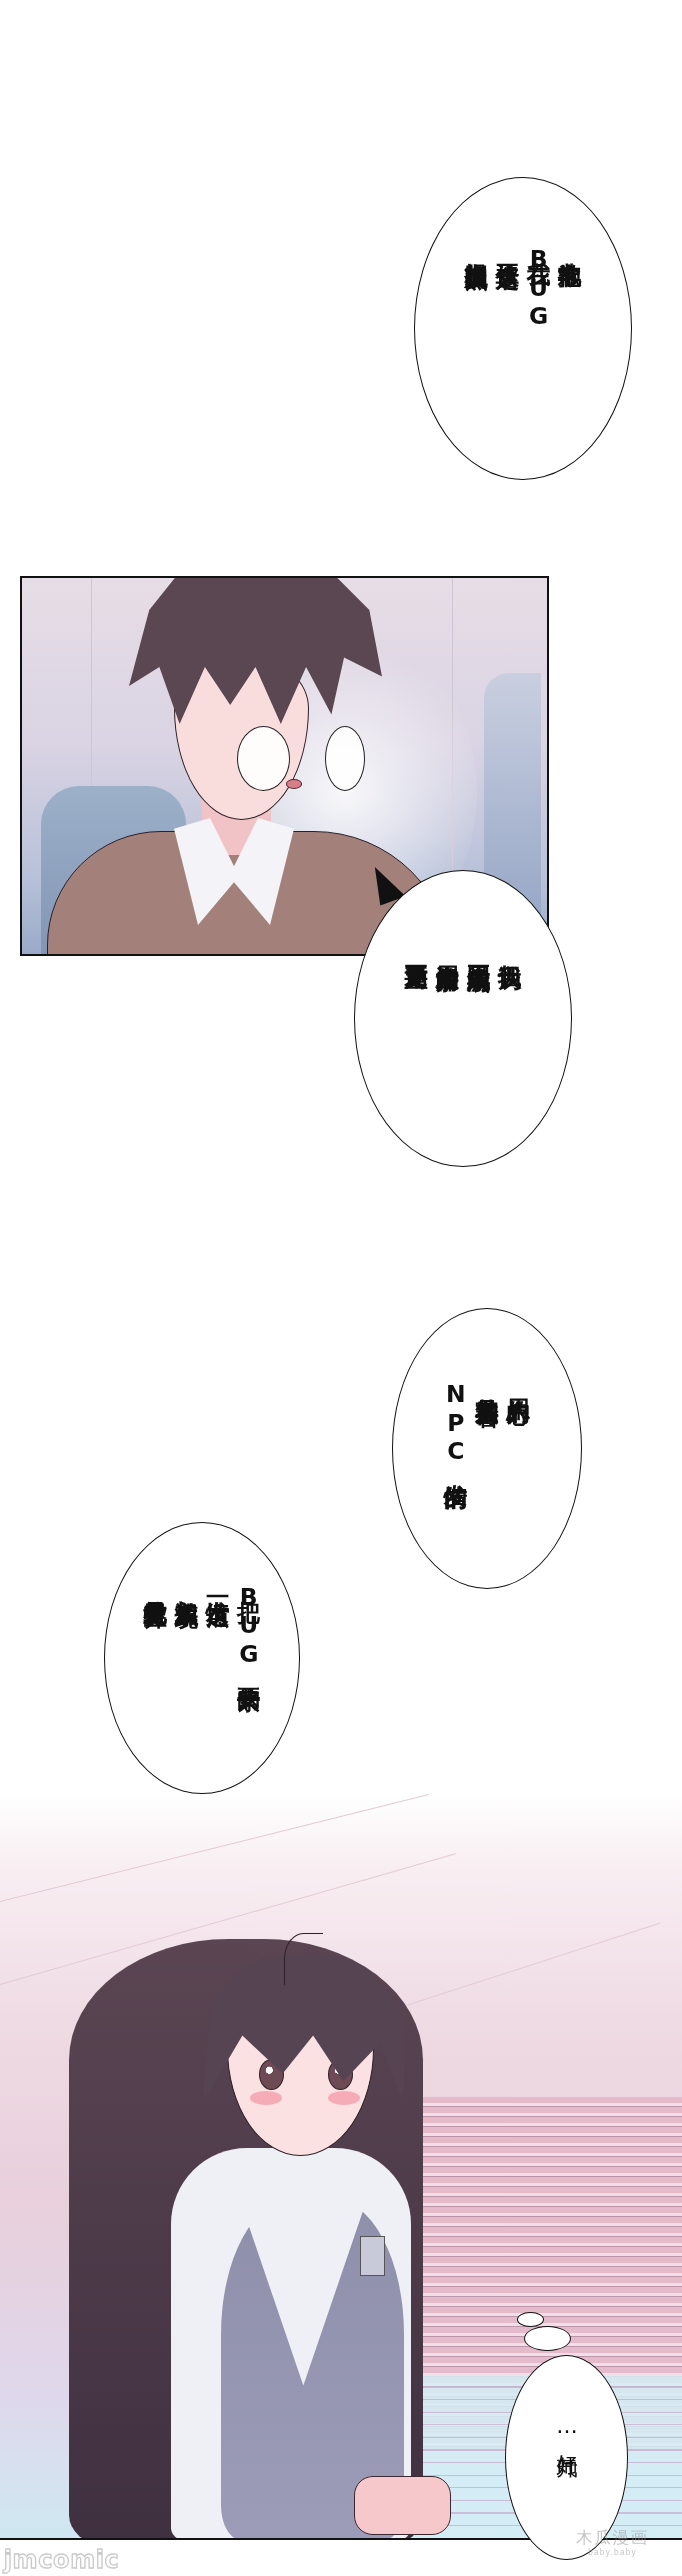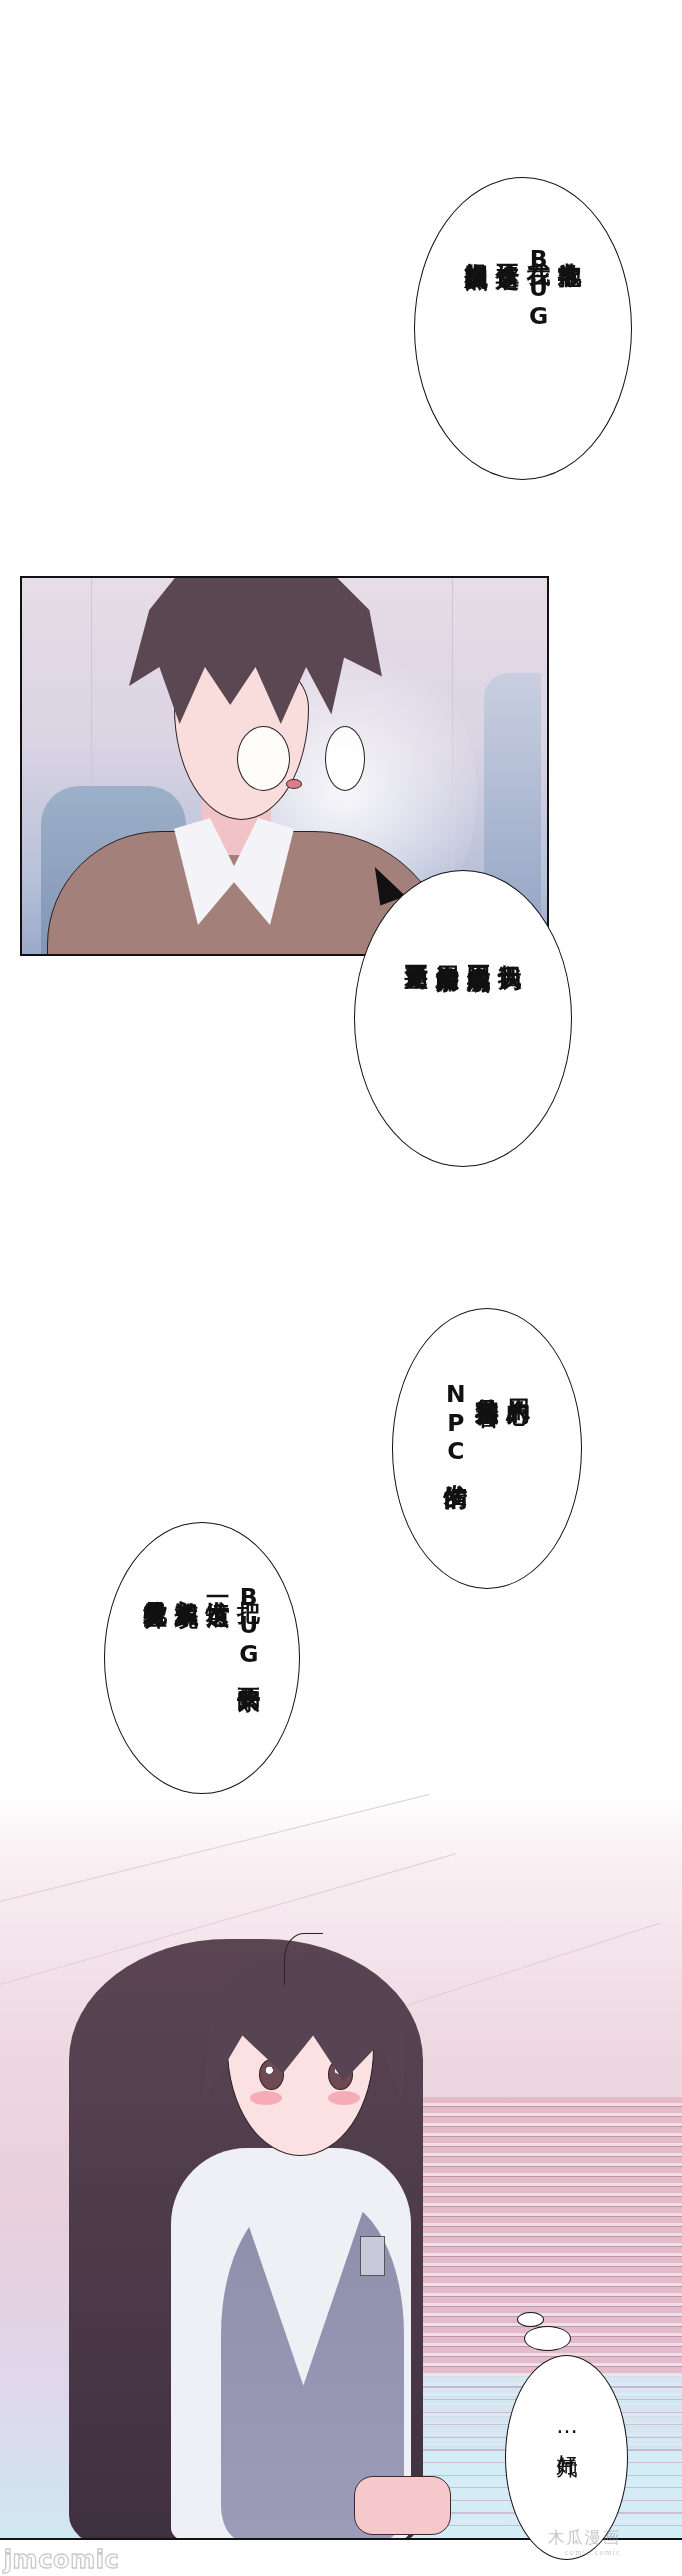--- a/index.html
+++ b/index.html
@@ -86,22 +86,22 @@
   .b5 .col { font-size: 21.5px; font-weight: 400; }
   .tail { position: absolute; width: 0; height: 0; z-index: 4; }
   .tail-b2 { left: 373px; top: 864px; border-left: 8.8px solid transparent; border-right: 19px solid transparent;
     border-bottom: 38px solid #111; transform: rotate(-20deg); }
 
   .thought { position: absolute; background: #fff; border: 1.9px solid #111; border-radius: 50%;
     box-sizing: border-box; z-index: 5; }
   .t1 { left: 517px; top: 2312px; width: 26.5px; height: 15px; }
   .t2 { left: 524px; top: 2326px; width: 47px; height: 25px; }
 
-  .wm-right { position: absolute; left: 548px; top: 2527px; z-index: 6; color: rgba(150,150,150,.55);
-    text-align: right; font-family: Liberation Serif, serif; }
+  .wm-right { position: absolute; left: 576px; top: 2527px; z-index: 6; color: rgba(150,150,150,.55);
+    text-align: center; font-family: Liberation Sans, sans-serif; }
   .wm-right .cn { font-size: 16.4px; letter-spacing: 1.9px; }
   .wm-right .en { font-size: 8.2px; letter-spacing: 1.3px; margin-top: -1.3px; }
   .wm-left { position: absolute; left: 3.8px; top: 2546px; font-size: 24px; font-weight: 700;
     color: #fff; -webkit-text-stroke: 1.3px #c9c9c9; font-family: "DejaVu Sans", sans-serif; letter-spacing: 0.6px; }
 </style>
 </head>
 <body>
 
 <div class="panel panel-boy">
   <div class="wall-line" style="left:69px"></div>
@@ -172,16 +172,16 @@
 </div>
 
 <div class="thought t1"></div>
 <div class="thought t2"></div>
 <div class="bubble b5">
   <span class="col">…好帅气</span>
 </div>
 
 <div class="wm-right">
   <div class="cn">木瓜漫画</div>
-  <div class="en">comic.comic</div>
+  <div class="en">baby.baby</div>
 </div>
 <div class="wm-left">jmcomic</div>
 
 
 </body></html>

